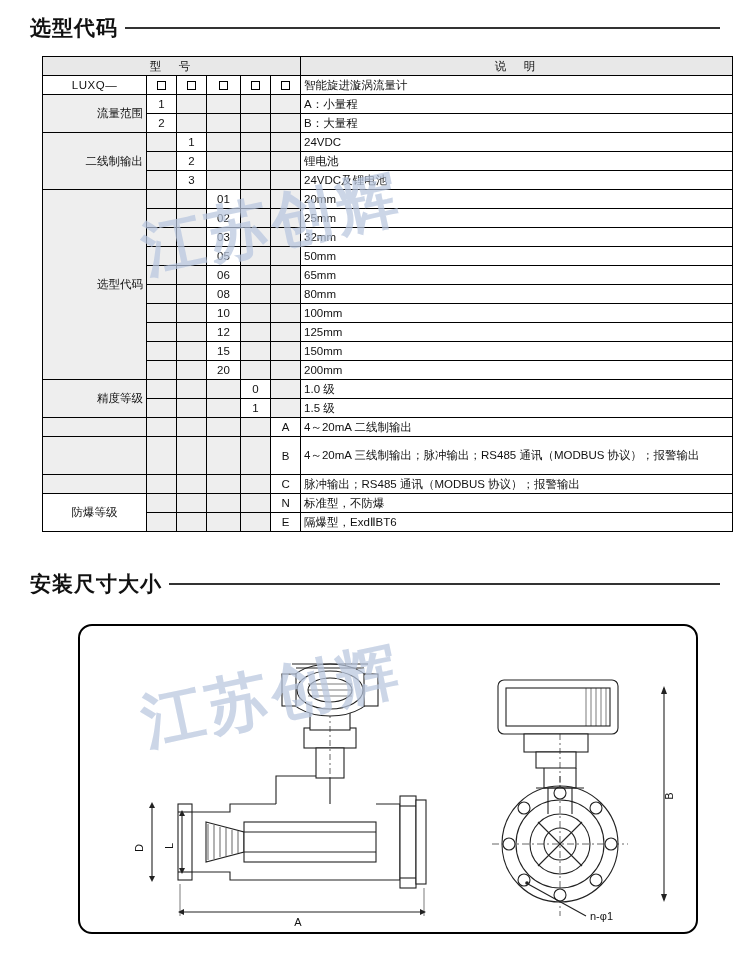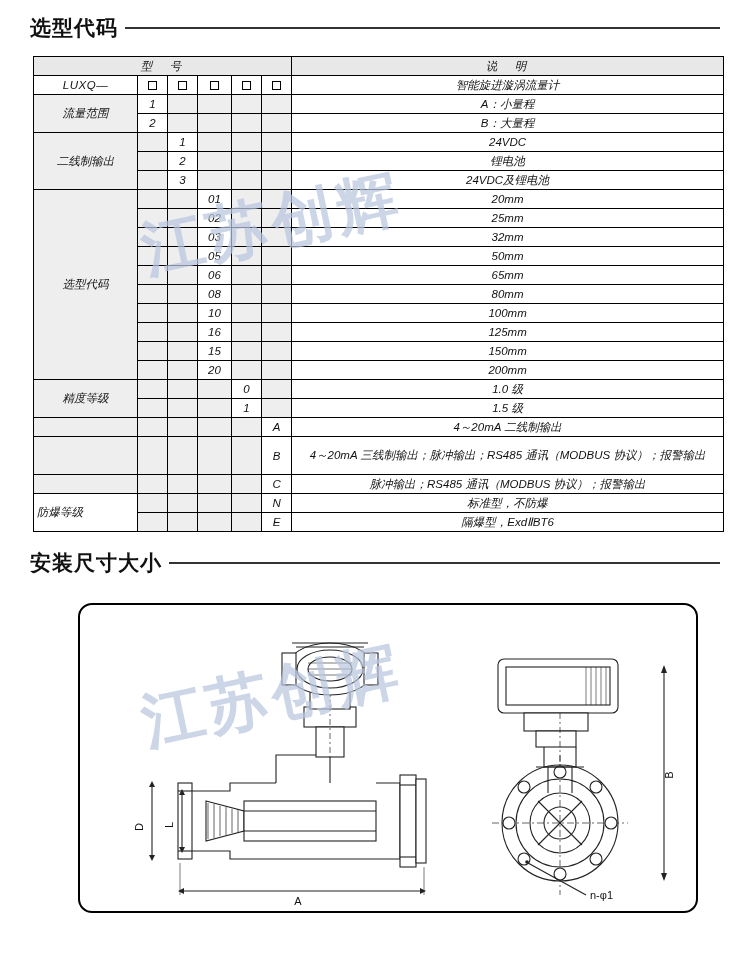--- a/index.html
+++ b/index.html
@@ -29,41 +29,40 @@
     white-space: nowrap;
   }
   .section-head .rule {
     flex: 1;
     height: 2px;
     background: #333;
   }
 
   
   .table-wrap {
-    margin: 14px 30px 0 33px;
-    font-style: italic;
+    margin: 14px 30px 0 42px;
   }
   table.code-table {
     border-collapse: collapse;
     width: 690px;
     table-layout: fixed;
     font-size: 11.5px;
   }
   table.code-table td {
     border: 1px solid #000;
     height: 19px;
     padding: 0 3px;
     vertical-align: middle;
     background: transparent;
   }
   .hdr { background: #e8e8e8 !important; text-align: center; font-weight: normal; letter-spacing: 3px; }
-  .label-cell { text-align: center; background: #eeeeee !important; }
-  .label-plain { text-align: left; }
+  .label-cell { text-align: right; background: #eeeeee !important; }
+  .label-plain { text-align: center; }
   .code-cell { text-align: center; }
-  .desc-cell { text-align: center; padding-left: 6px; }
+  .desc-cell { text-align: left; padding-left: 6px; }
   .sq {
     display: inline-block;
     width: 9px; height: 9px;
     border: 1px solid #000;
     background: #fff;
     vertical-align: middle;
   }
   .luxq { text-align: center; padding-left: 8px; letter-spacing: 0.5px; }
   .grayband { background: #eeeeee !important; }
 
@@ -235,21 +234,21 @@
         <td class="grayband"></td>
             <td class="grayband"></td>
         <td class="code-cell">10</td>
         <td class="grayband"></td>
             <td class="grayband"></td>
         <td class="desc-cell">100mm</td>
       </tr>
       <tr>
         <td class="grayband"></td>
             <td class="grayband"></td>
-        <td class="code-cell">16</td>
+        <td class="code-cell">12</td>
         <td class="grayband"></td>
             <td class="grayband"></td>
         <td class="desc-cell">125mm</td>
       </tr>
       <tr>
         <td class="grayband"></td>
             <td class="grayband"></td>
         <td class="code-cell">15</td>
         <td class="grayband"></td>
             <td class="grayband"></td>
@@ -326,21 +325,21 @@
             <td class="grayband"></td>
             <td class="grayband"></td>
             <td class="grayband"></td>
         <td class="code-cell">E</td>
         <td class="desc-cell">隔爆型，ExdⅡBT6</td>
       </tr>
     </tbody>
       </table>
   </div>
 
-  <div class="section-head" style="margin-top:17px;">
+  <div class="section-head" style="margin-top:38px;">
     <span class="title">安装尺寸大小</span>
     <span class="rule"></span>
   </div>
 
   <div class="drawing">
     <div class="frame"></div>
 
     <svg class="dwg-svg" width="690" height="330" viewBox="0 0 690 330">
       <g stroke="#222" fill="none" stroke-width="1.1">
 

